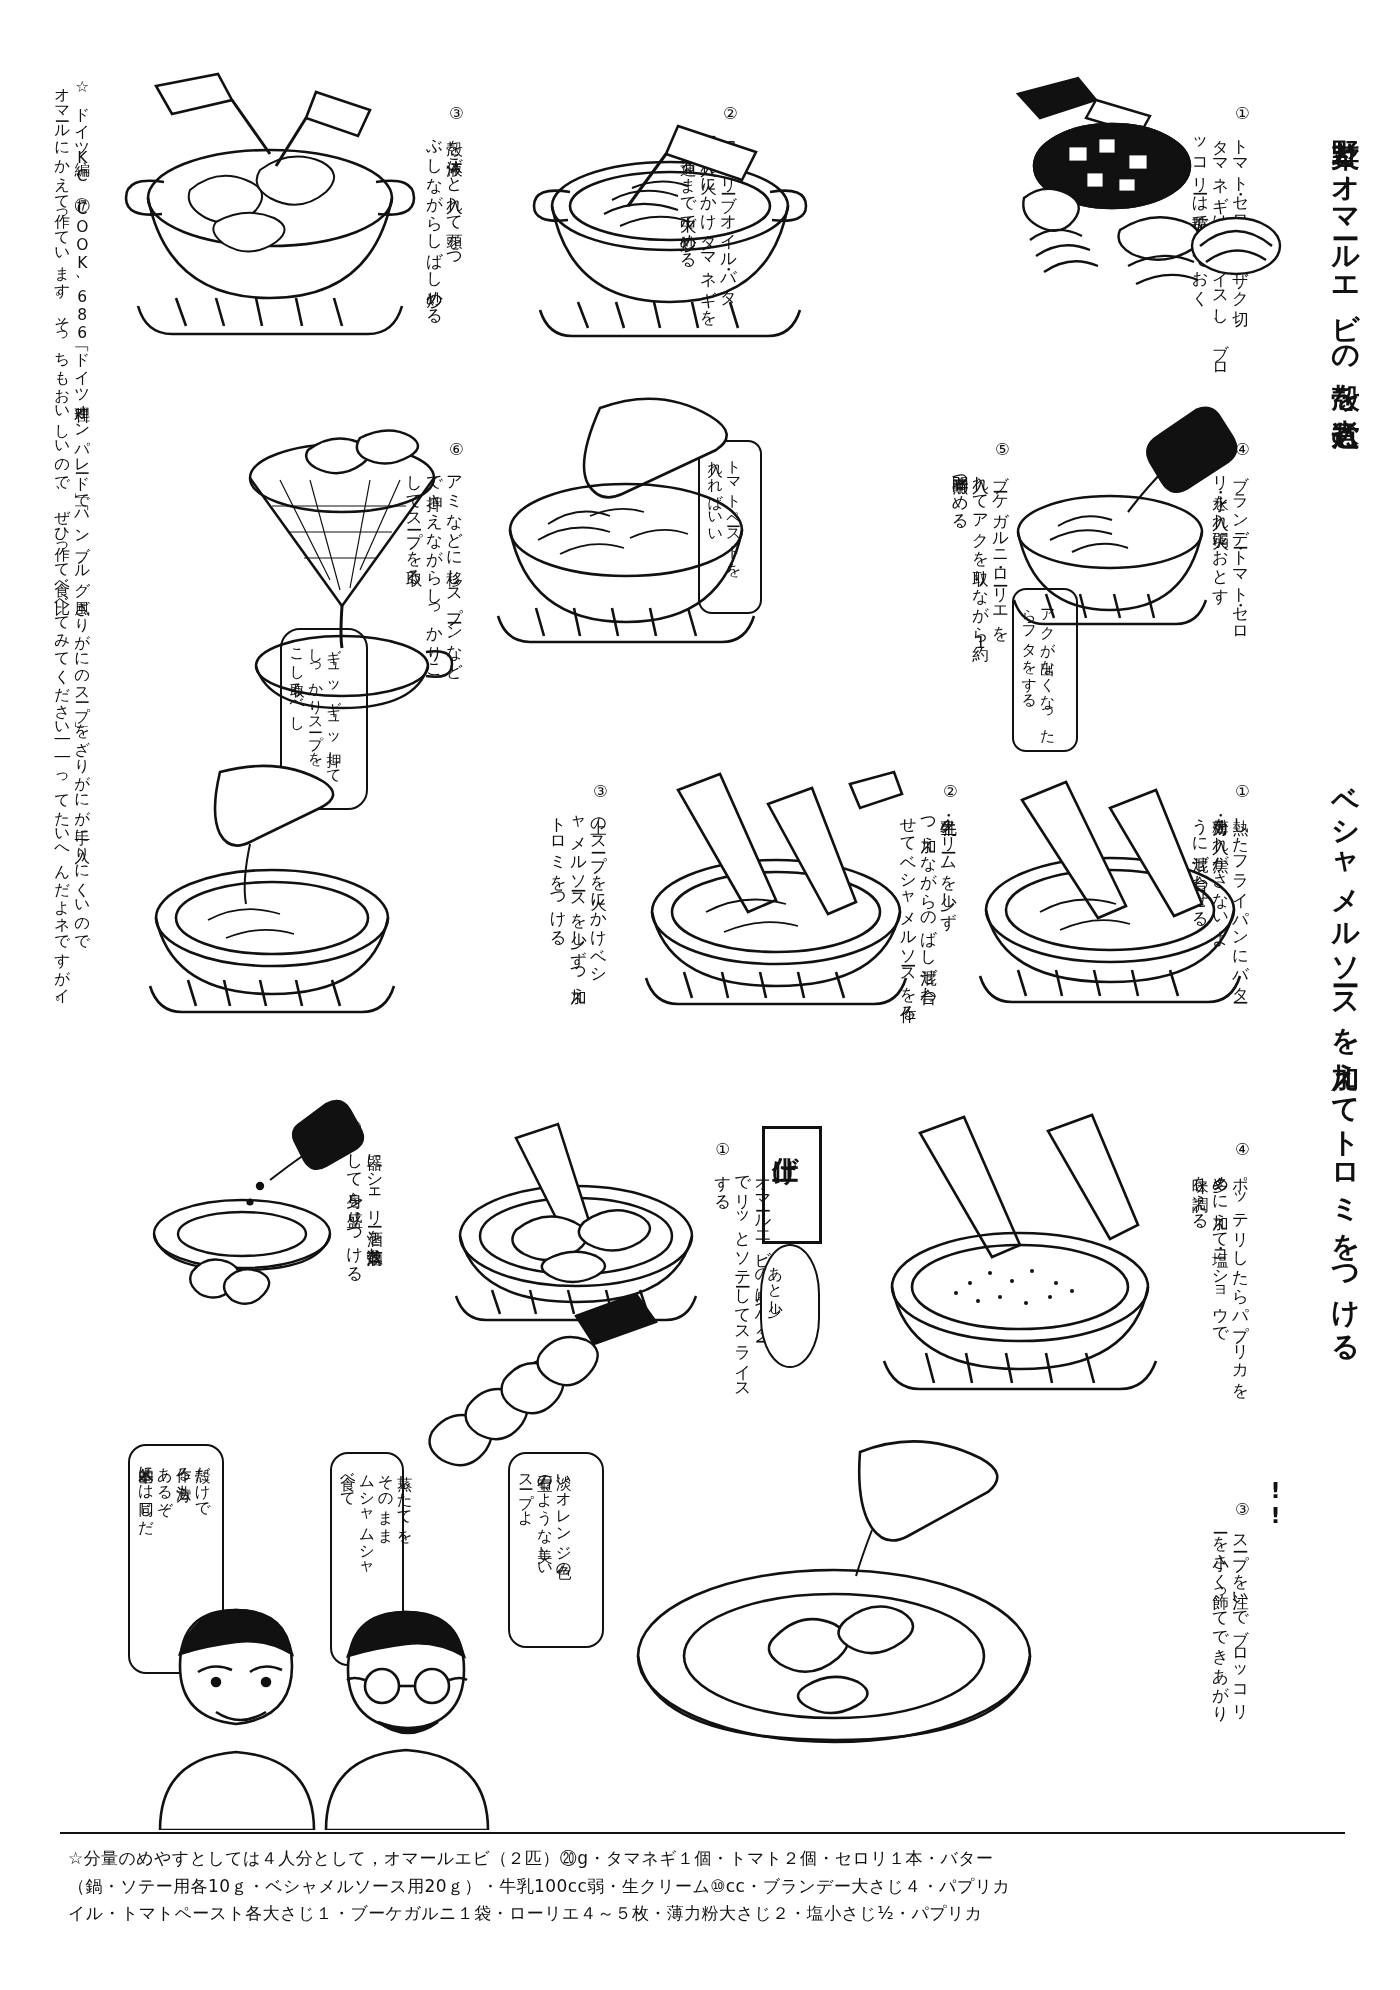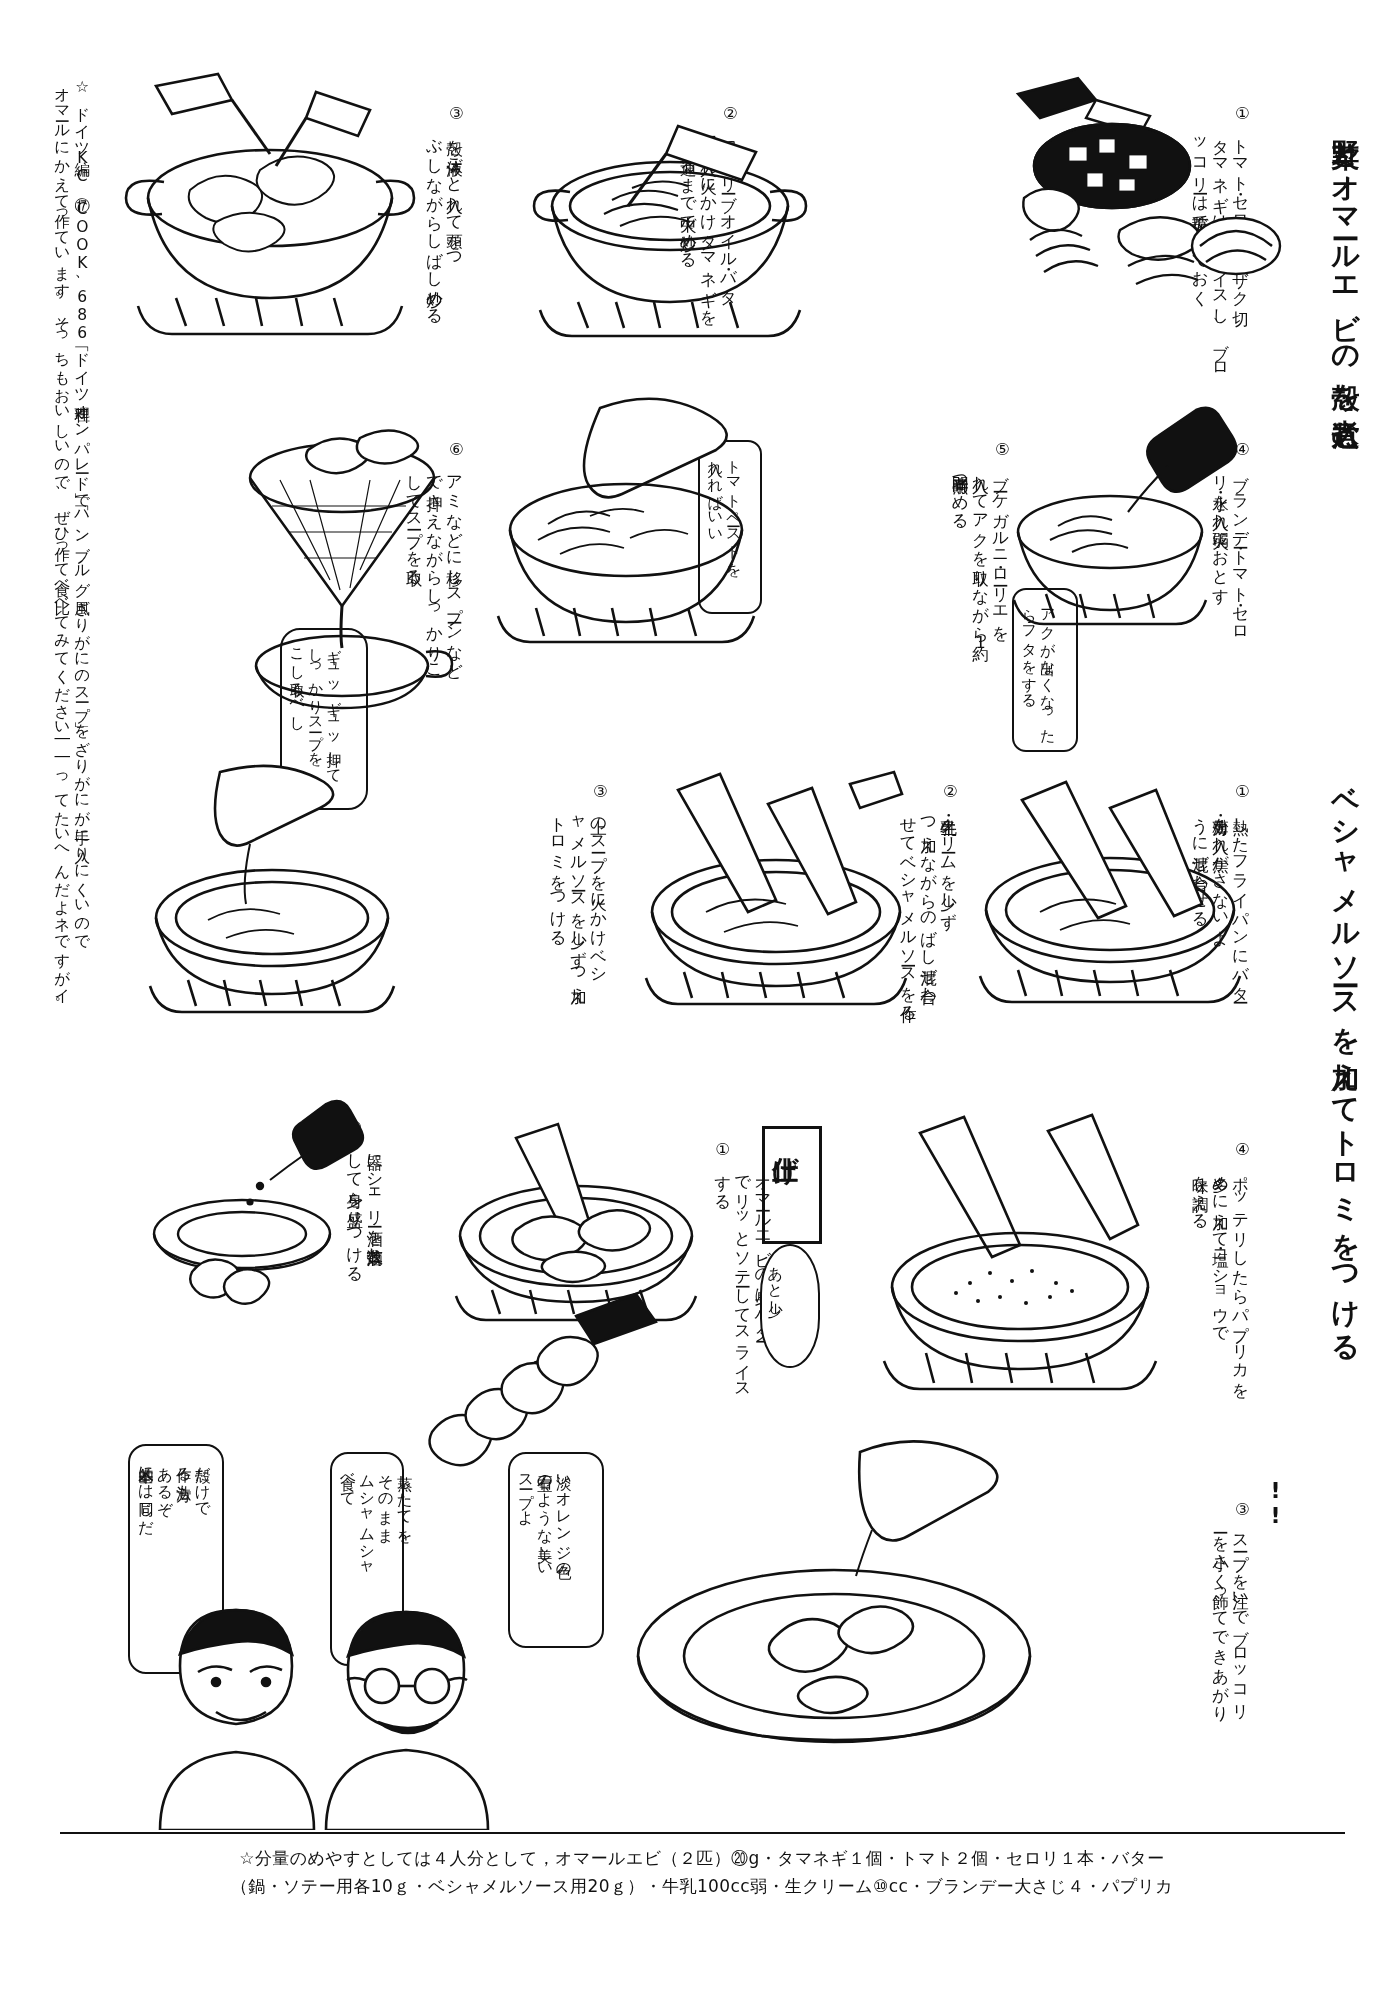--- a/index.html
+++ b/index.html
@@ -18,21 +18,21 @@
   .step .v{font-size:16.5px;}
 
   .bubble{position:absolute;background:#fff;border:2px solid #111;border-radius:14px;}
   .bubble .v{font-size:15px;padding:8px 6px;}
 
   .side-note{position:absolute;font-size:15.5px;}
   .side-note .v{font-size:15.5px;line-height:1.3;}
 
   .footer{position:absolute;left:68px;top:1845px;width:1268px;font-size:17px;line-height:1.62;
           letter-spacing:.4px;}
-  .footer div{white-space:pre-wrap;text-align:center;}
+  .footer div{white-space:pre-wrap;}
 
   .rule{position:absolute;left:60px;top:1832px;width:1285px;height:2px;background:#111;}
 
   .finish-badge{position:absolute;border:3px solid #111;background:#fff;}
   .finish-badge .v{font-size:26px;font-weight:bold;padding:8px 4px;}
 
   .small-bubble{position:absolute;background:#fff;border:2px solid #111;border-radius:50%/40%;}
   .small-bubble .v{font-size:15px;padding:10px 4px;}
 
   .talk{position:absolute;background:#fff;border:2px solid #111;border-radius:18px;}
@@ -525,15 +525,16 @@
         <path d="M258 192 q30 22 60 0 q-30 12 -60 0Z" fill="#111"></path>
         <path d="M206 300 q0 -74 80 -80 q82 6 82 80Z" fill="#fff"></path>
       </g>
     </svg>
   </div>
 
   <div class="rule"></div>
   <div class="footer">
     <div>☆分量のめやすとしては４人分として，オマールエビ（２匹）⑳g・タマネギ１個・トマト２個・セロリ１本・バター</div>
     <div>（鍋・ソテー用各10ｇ・ベシャメルソース用20ｇ）・牛乳100cc弱・生クリーム⑩cc・ブランデー大さじ４・パプリカ</div>
+    <div>イル・トマトペースト各大さじ１・ブーケガルニ１袋・ローリエ４～５枚・薄力粉大さじ２・塩小さじ½・パプリカ</div>
   </div>
 
 </div>
 
 </body></html>

